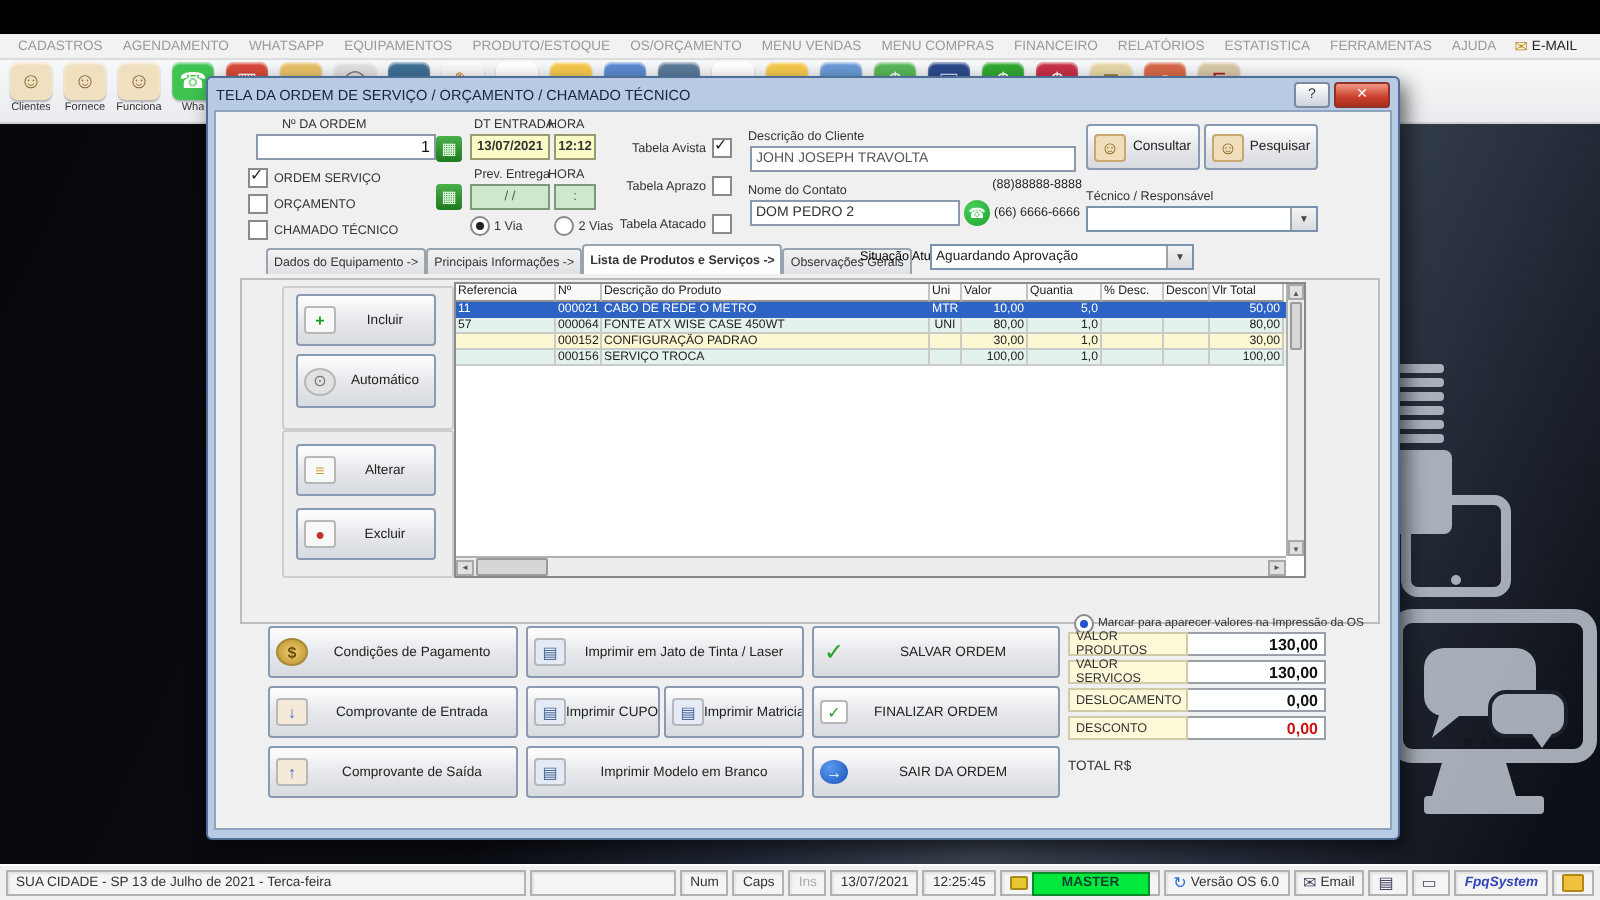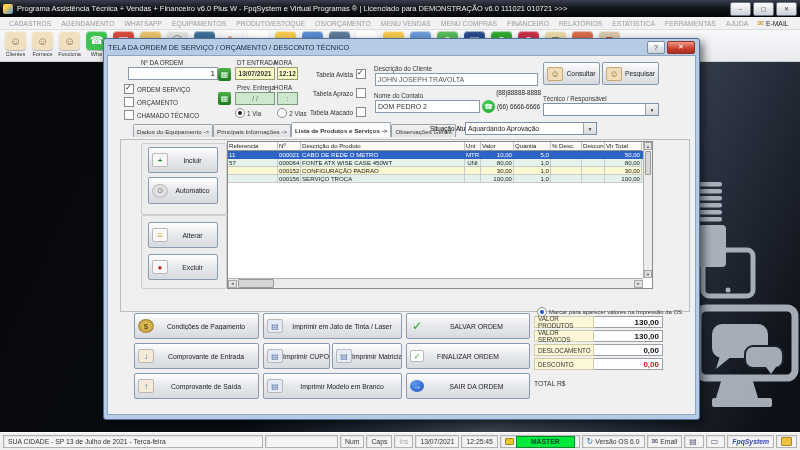--- a/index.html
+++ b/index.html
@@ -134,29 +134,20 @@
   .total-label{position:absolute;left:426px;top:324px;font-size:6.8px;color:#333;}
   .total-box{position:absolute;left:453px;top:317px;width:103px;height:26px;background:#fff;border:1px solid #9aa0a8;display:flex;align-items:center;justify-content:flex-end;padding-right:4px;font-size:14px;font-weight:bold;color:#2222bb;box-sizing:border-box;}
 
   .phone{position:absolute;font-size:6.3px;color:#222;white-space:nowrap;}
 </style>
 </head>
 <body>
 
 <div class="screen">
 
-  <div class="titlebar">
-    <span class="app-icon"></span>
-    <span class="wtitle">Programa Assistência Técnica + Vendas + Financeiro v6.0 Plus W - FpqSystem e Virtual Programas ® | Licenciado para  DEMONSTRAÇÃO v6.0 111021 010721 &gt;&gt;&gt;</span>
-    <span class="winbtns">
-      <span class="wbtn">–</span>
-      <span class="wbtn">▢</span>
-      <span class="wbtn">✕</span>
-    </span>
-  </div>
 
   <div class="menubar">
     <span style="display:flex;">
 
     <span class="mitem">CADASTROS</span>
         <span class="mitem">AGENDAMENTO</span>
         <span class="mitem">WHATSAPP</span>
         <span class="mitem">EQUIPAMENTOS</span>
         <span class="mitem">PRODUTO/ESTOQUE</span>
         <span class="mitem">OS/ORÇAMENTO</span>
@@ -314,21 +305,21 @@
         <circle cx="118" cy="309" r="1.4" fill="#11151c"></circle>
         <circle cx="124" cy="309" r="1.4" fill="#11151c"></circle>
         <polygon points="92,316 122,316 128,336 86,336"></polygon>
         <rect x="82" y="336" width="60" height="9" rx="2"></rect>
       </g>
     </svg>
   </div>
 
   <div class="dialog">
     <div class="dlg-titlebar">
-      <span class="dlg-title">TELA DA ORDEM DE SERVIÇO / ORÇAMENTO / DESCONTO TÉCNICO</span>
+      <span class="dlg-title">TELA DA ORDEM DE SERVIÇO / ORÇAMENTO / CHAMADO TÉCNICO</span>
       <span class="dlg-btns">
         <span class="dhelp">?</span>
         <span class="dclose">✕</span>
       </span>
     </div>
     <div class="dlg-body">
 
       <span class="flbl" style="left:33px;top:3px;">Nº DA ORDEM</span>
       <span class="fin num" style="left:20px;top:11px;width:90px;height:13px;">1</span>
 

